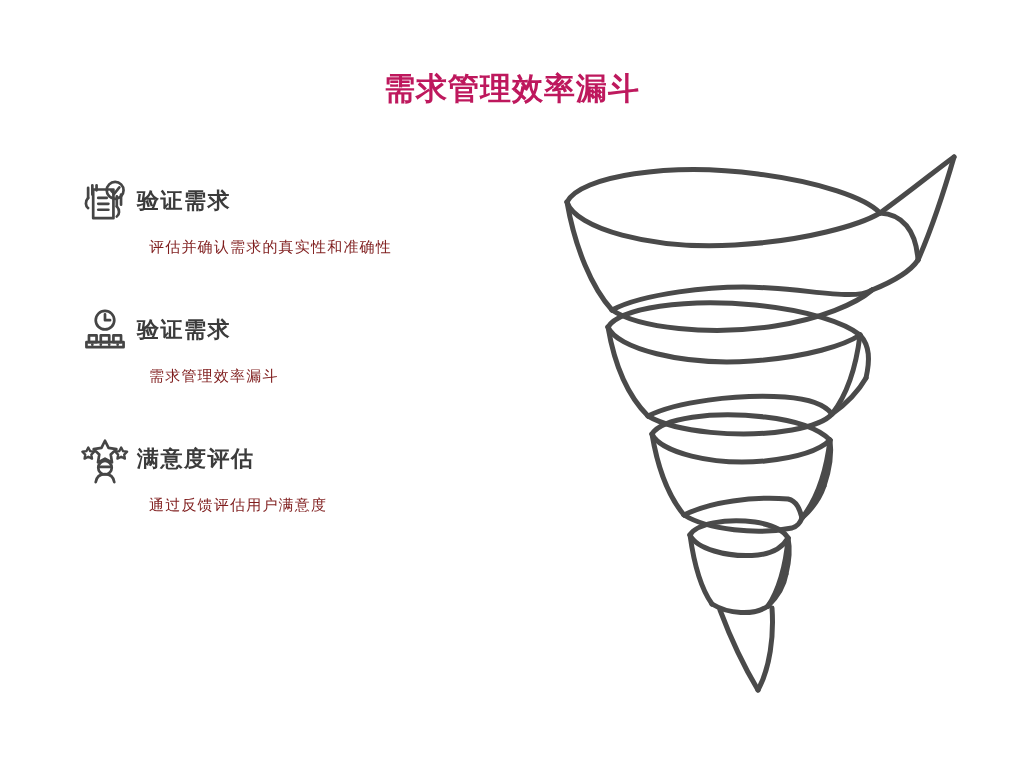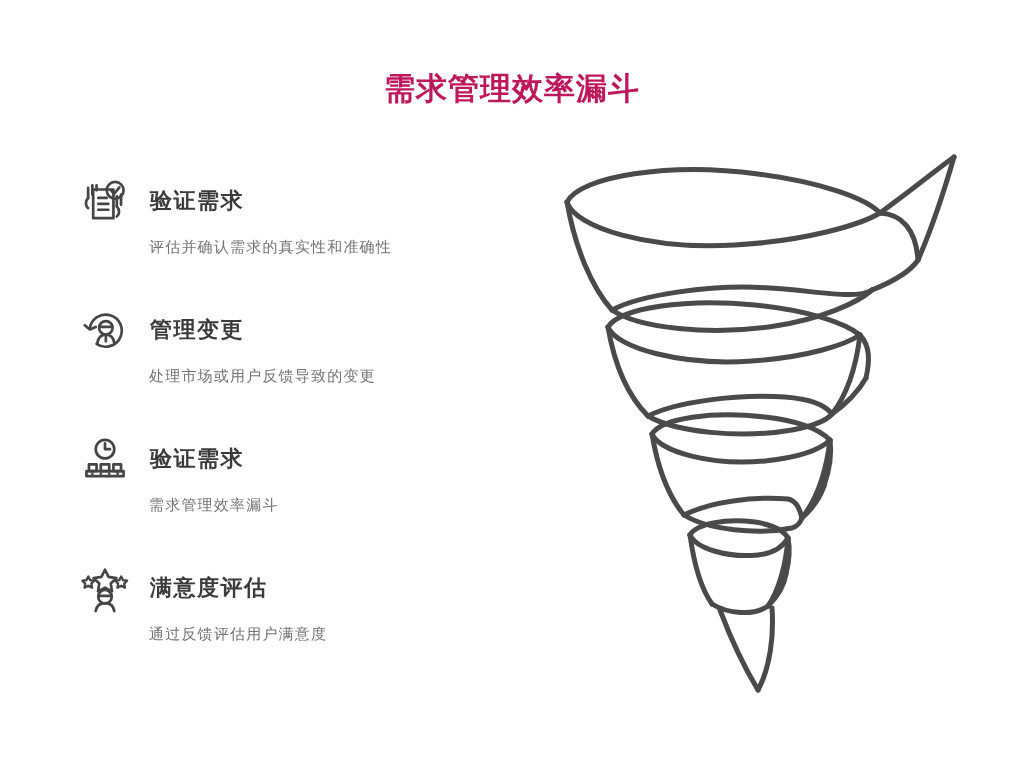--- a/index.html
+++ b/index.html
@@ -57,35 +57,35 @@
     height: 54px;
     display: block;
   }
   .step-icon svg {
     display: block;
     width: 54px;
     height: 54px;
   }
   .step-title {
     position: absolute;
-    left: 72px;
+    left: 59px;
     top: 10px;
     font-size: 22px;
     font-weight: 700;
     color: #3b3b3b;
     letter-spacing: 1.5px;
     white-space: nowrap;
     font-family: "Liberation Serif", "DejaVu Serif", serif;
   }
   .step-desc {
     position: absolute;
     left: 71px;
     top: 62px;
     font-size: 15px;
-    color: #737373;
+    color: #7f1d1d;
     letter-spacing: 1.2px;
     white-space: nowrap;
     font-family: Liberation Serif, serif;
   }
   
   #funnel {
     position: absolute;
     left: 520px;
     top: 130px;
     width: 490px;
@@ -125,40 +125,20 @@
 
             <circle cx="44" cy="17" r="10"></circle>
             <path d="M39.5 17.5 L43 21 L49 13.5"></path>
           </svg>
         </span>
         <span class="step-title">验证需求</span>
       </div>
       <span class="step-desc">评估并确认需求的真实性和准确性</span>
     </div>
 
-    <div class="step">
-      <div class="step-head">
-        <span class="step-icon">
-          <svg viewBox="0 0 64 64" fill="none" stroke="#454545" stroke-width="3.2" stroke-linecap="round" stroke-linejoin="round">
-
-            <path d="M14 28 A19 19 0 1 1 22 46"></path>
-
-            <path d="M8 24 L14 29 L21 26"></path>
-
-            <circle cx="33" cy="27" r="8"></circle>
-            <path d="M26 26 L40 26"></path>
-
-            <path d="M23 45 C24 38 28 35 33 35 C38 35 42 38 43 45"></path>
-            <path d="M33 38 L33 43"></path>
-          </svg>
-        </span>
-        <span class="step-title">管理变更</span>
-      </div>
-      <span class="step-desc">处理市场或用户反馈导致的变更</span>
-    </div>
 
     <div class="step">
       <div class="step-head">
         <span class="step-icon">
           <svg viewBox="0 0 64 64" fill="none" stroke="#454545" stroke-width="3.2" stroke-linecap="round" stroke-linejoin="round">
 
             <circle cx="32" cy="18" r="11"></circle>
             <path d="M32 11 L32 18 L38 18"></path>
 
             <path d="M13 36 L22 36 L22 44 L13 44 Z"></path>

